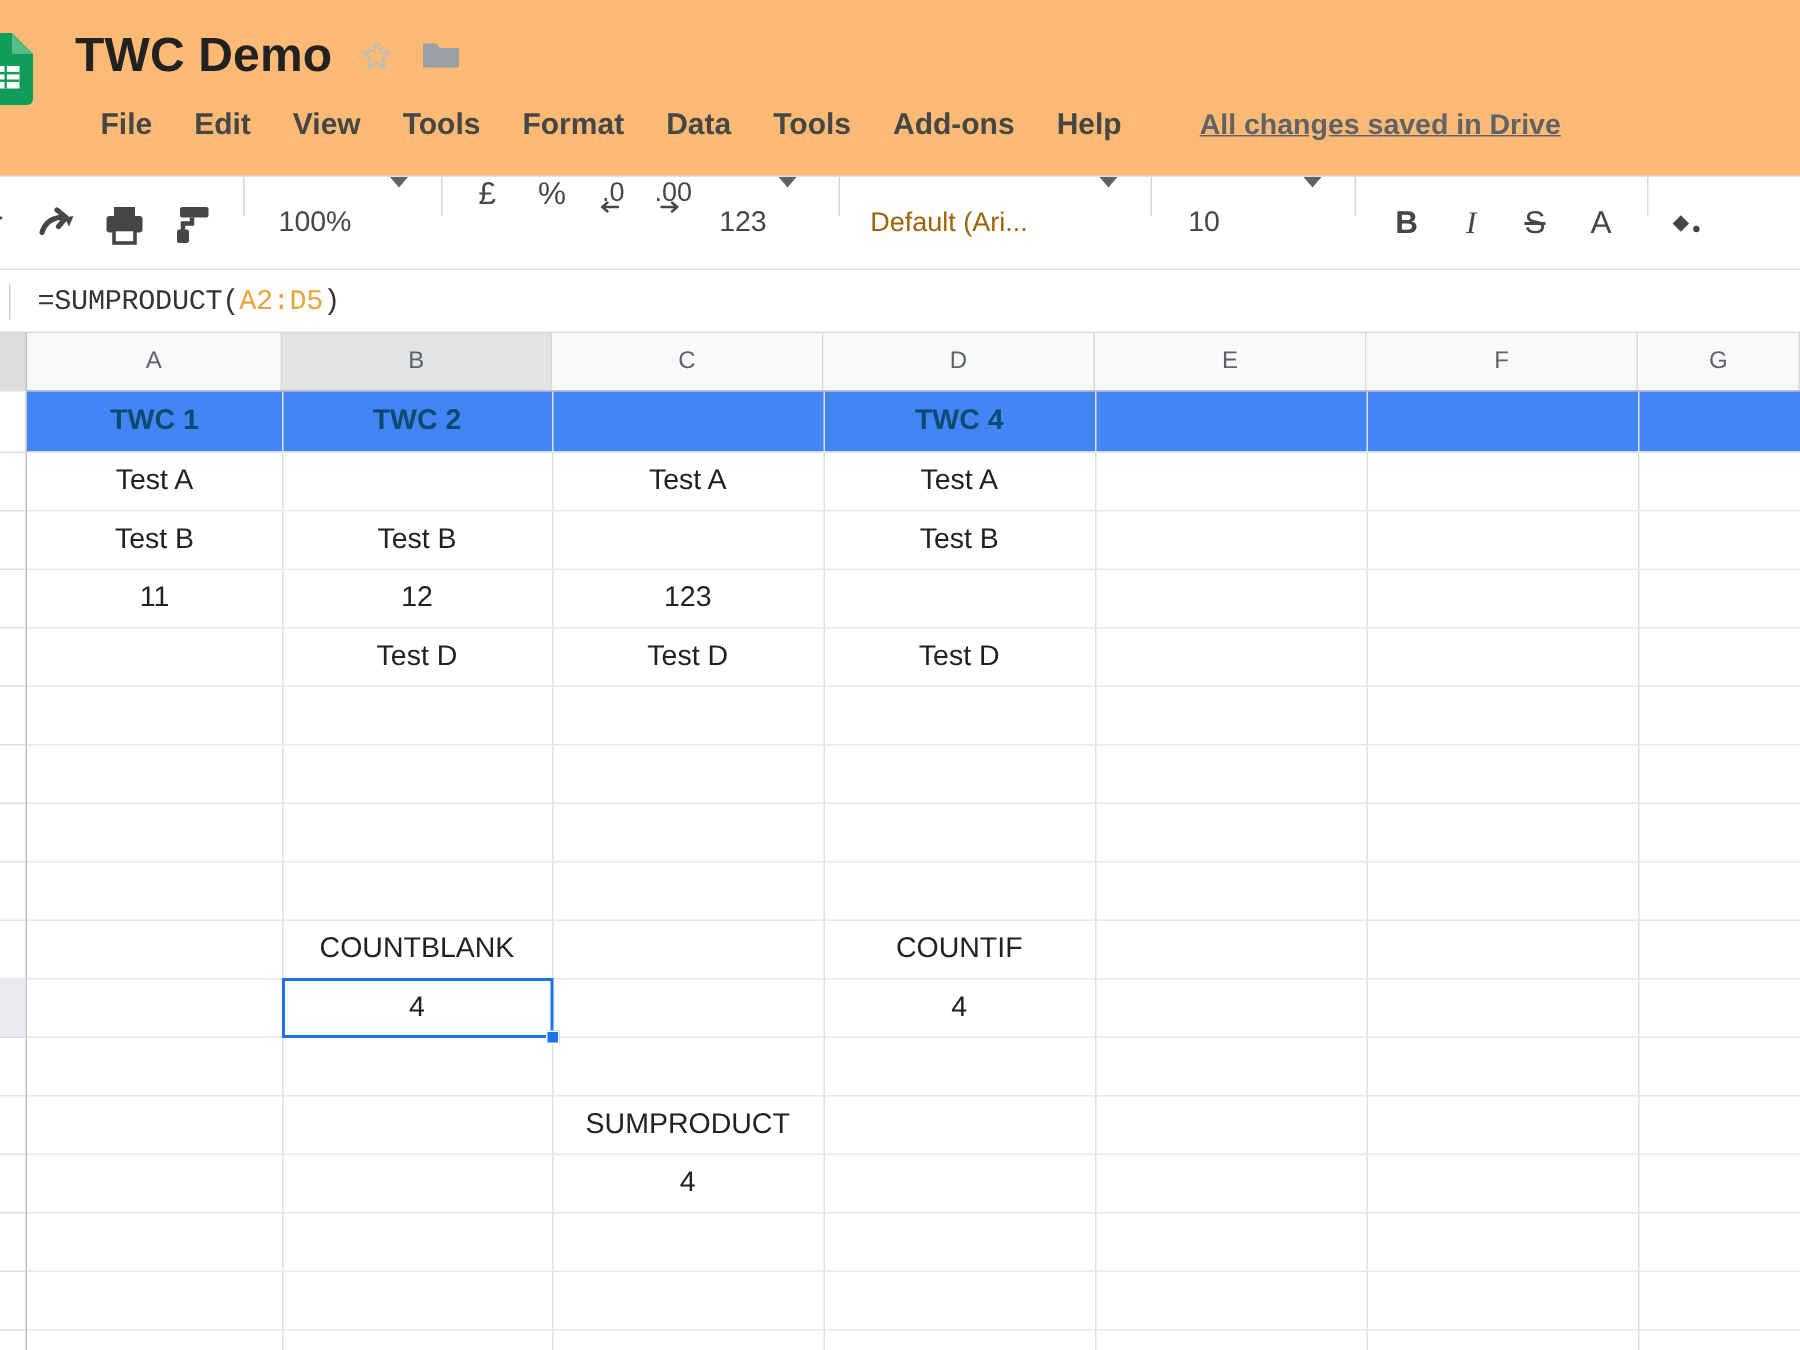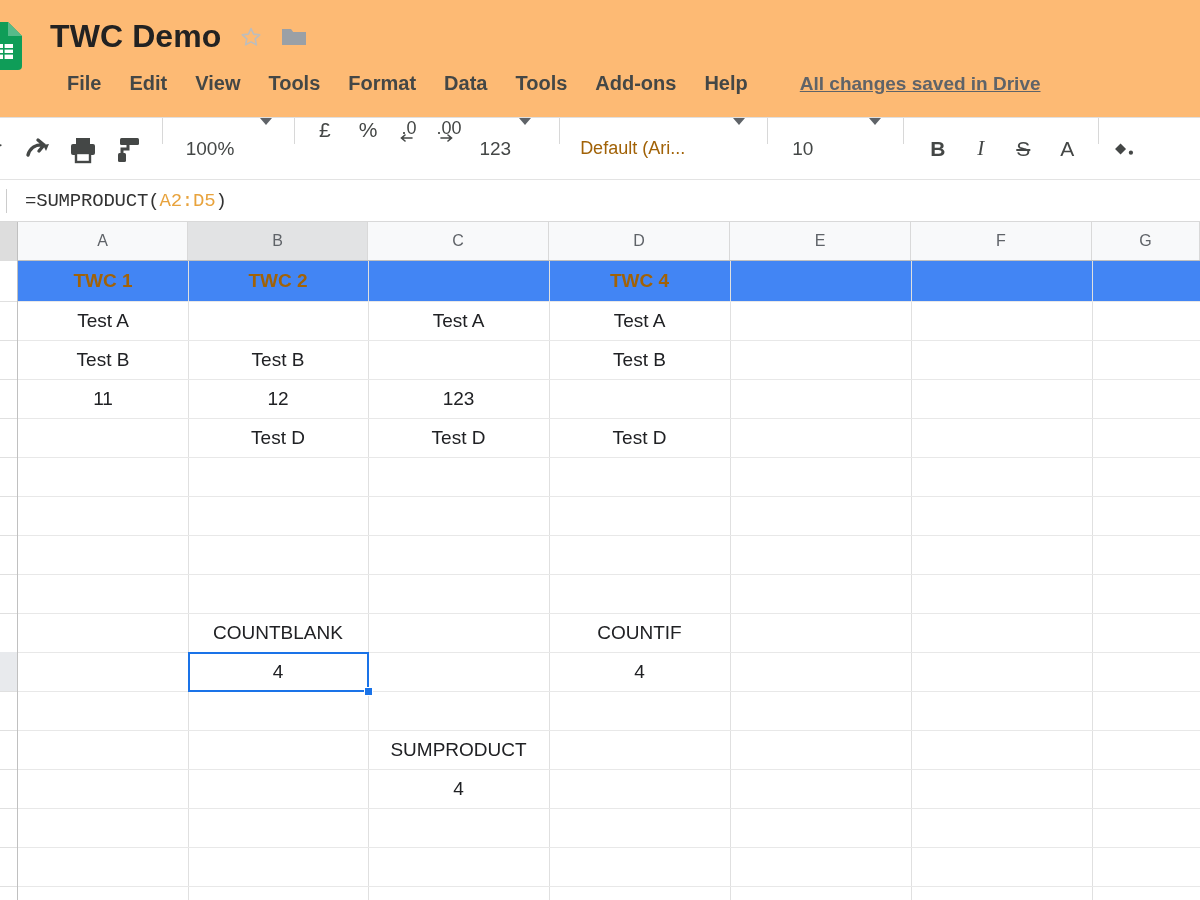--- a/index.html
+++ b/index.html
@@ -182,21 +182,21 @@
   .cell {
     position:absolute;
     display:flex; align-items:center; justify-content:center;
     font-size:19px;
     color:#202124;
     cursor:default;
     overflow:hidden;
     white-space:nowrap;
   }
   .cell.head {
-    color:#a16207;
+    color:#0c4a6e;
     font-weight:bold;
     font-size:19px;
   }
   .selbox {
     position:absolute;
     border:2px solid #1a73e8;
     box-sizing:border-box;
     pointer-events:none;
   }
   .fillhandle {

